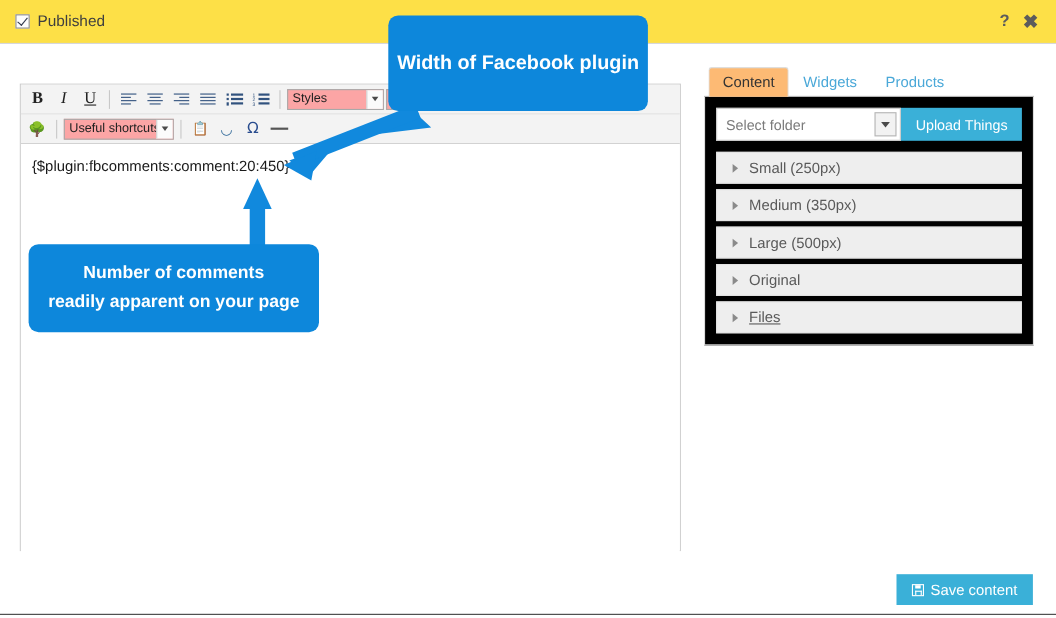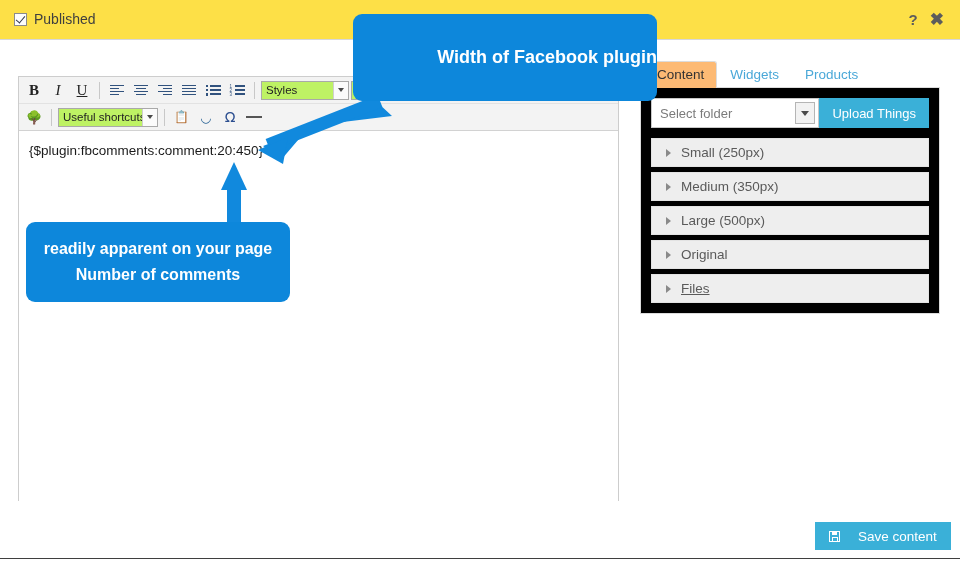--- a/index.html
+++ b/index.html
@@ -108,21 +108,21 @@
   .tb-btn.bold { font-weight: bold; font-family: "Liberation Serif", serif; font-size: 15px;}
   .tb-btn.italic { font-style: italic; font-family: "Liberation Serif", serif; font-size: 15px;}
   .tb-btn.underline { text-decoration: underline; font-family: "Liberation Serif", serif; font-size: 15px;}
   .tb-sep {
     width: 1px; height: 17px;
     background: #c8c8c8;
     margin: 0 4px;
   }
   .tb-select {
     height: 19px;
-    background: #bef264;
+    background: #fca5a5;
     border: 1px solid #a9a9a9;
     box-sizing: border-box;
     display: flex;
     align-items: center;
     font-size: 11.5px;
     color: #222;
     cursor: pointer;
     position: relative;
   }
   .tb-select .lbl { padding: 0 4px; white-space: nowrap; overflow: hidden; }
@@ -286,21 +286,21 @@
   .save-btn {
     position: absolute;
     left: 815px; top: 522px;
     height: 28px;
     background: #3ab0d8;
     color: #ffffff;
     font-size: 13.5px;
     display: flex;
     align-items: center;
     justify-content: center;
-    gap: 18px;
+    gap: 6px;
     padding: 0 14px;
     cursor: pointer;
     border: none;
     font-family: "Liberation Sans", sans-serif;
     box-sizing: border-box;
   }
   .floppy {
     width: 11px; height: 11px;
     border: 1.4px solid #ffffff;
     position: relative;
@@ -342,23 +342,22 @@
     text-align: center;
     display: flex;
     align-items: center;
     justify-content: center;
     box-sizing: border-box;
     z-index: 40;
     font-family: "Liberation Sans", sans-serif;
   }
   .callout-width {
     left: 353px; top: 14px;
-    width: 304px; height: 87px;
+    width: 236px; height: 87px;
     font-size: 18px;
-    justify-content: flex-end;
   }
   .callout-comments {
     left: 26px; top: 222px;
     width: 264px; height: 80px;
     font-size: 16px;
     line-height: 26px;
     flex-direction: column;
   }
   .anno-svg {
     position: absolute;
@@ -548,15 +547,15 @@
 
   <rect x="227" y="185" width="14" height="40" fill="#1189dd"></rect>
   <polygon points="234,162 247,190 221,190" fill="#1189dd"></polygon>
 </svg>
 
 <div class="callout callout-width">
   <span>Width of Facebook plugin</span>
 </div>
 
 <div class="callout callout-comments">
+  <span>Number of comments</span>
   <span>readily apparent on your page</span>
-  <span>Number of comments</span>
 </div>
 
 </body></html>

